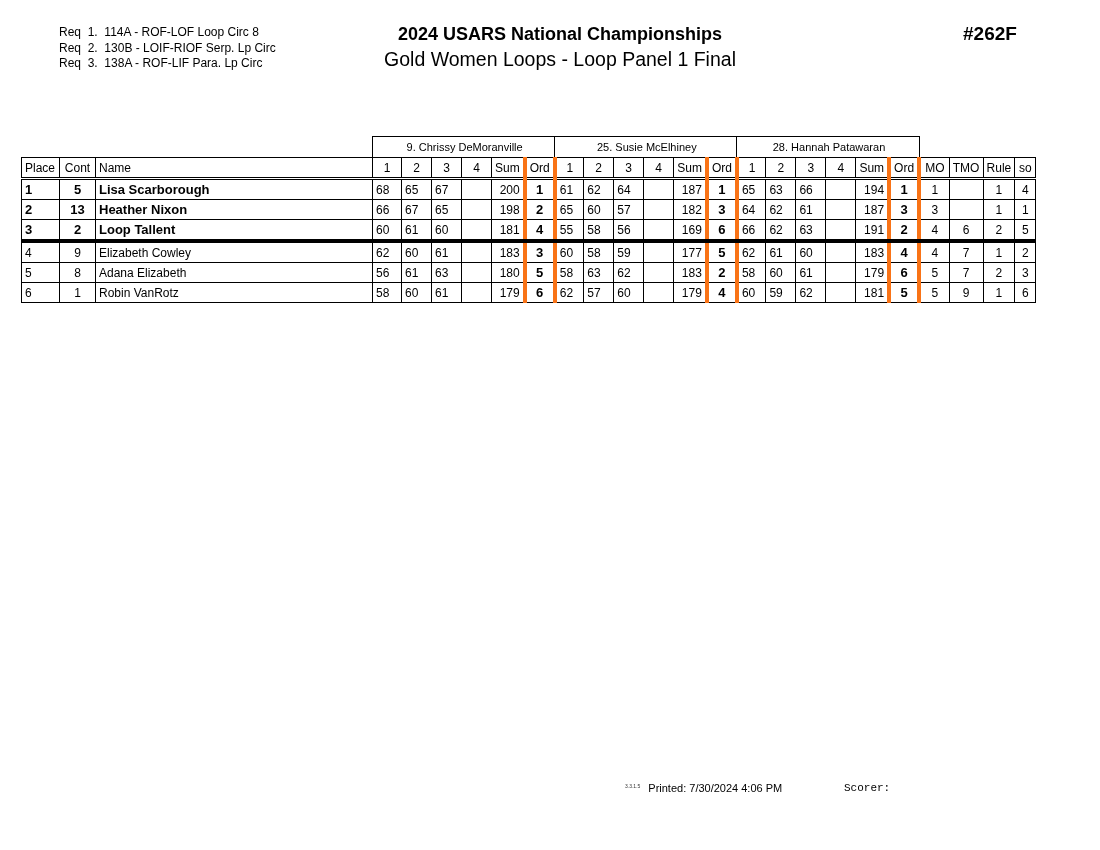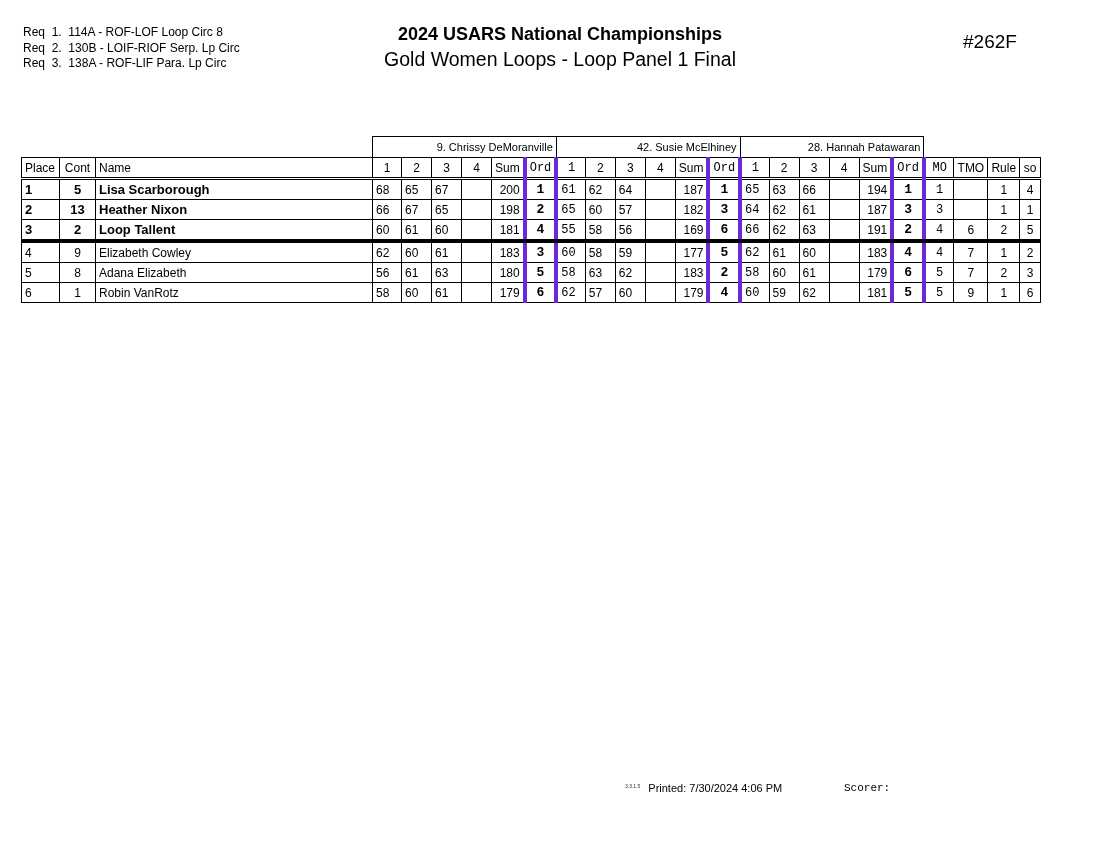--- a/index.html
+++ b/index.html
@@ -1,37 +1,37 @@
 <!DOCTYPE html>
 <html><head>
 <meta charset="utf-8">
 <style>
   html, body { margin: 0; padding: 0; background: #ffffff; }
   body { width: 1100px; height: 850px; position: relative; overflow: hidden;
          font-family: "Liberation Sans", sans-serif; color: #000; }
   .reqs { position: absolute; left: 23px; top: 25px; font-size: 12px; line-height: 15.5px; }
-  .reqs div { white-space: pre; }
+  .reqs div { white-space: pre; margin-left: 36px; }
   .hdr { position: absolute; left: 309px; width: 502px; top: 22px; text-align: center; }
   .hdr .t1 { font-size: 18px; font-weight: bold; line-height: 24px; }
   .hdr .t2 { font-size: 15px; line-height: 17px; white-space: pre; }
   .hdr .t3 { font-size: 19.5px; font-weight: normal; line-height: 26px; }
   .hdr .t4 { font-size: 17px; line-height: 22px; }
-  .evnum { position: absolute; left: 963px; top: 30px; font-size: 19px; font-weight: normal; line-height: 24px; }
+  .evnum { position: absolute; left: 963px; top: 22px; font-size: 19px; font-weight: bold; line-height: 24px; }
 
   table.res { position: absolute; left: 21px; top: 136px; border-collapse: collapse;
               font-size: 12px; table-layout: fixed; }
   table.res td { border: 1px solid #000; padding: 0 3px; height: 19px; line-height: 18px; white-space: nowrap; }
   table.res tr.judges td { height: 20px; }
   table.res td.blank { border: none; }
-  table.res td.jname { text-align: right; padding-left: 5px; font-size: 11px; }
+  table.res td.jname { text-align: center; padding-left: 5px; font-size: 11px; }
   table.res tr.colhdr td { text-align: center; border-bottom: 3px double #000; }
   table.res tr.colhdr td.l { text-align: left; }
   table.res td.c { text-align: center; }
   table.res td.r { text-align: right; }
-  table.res td.sep { border-left: 4px solid #6d28d9; font-family: Liberation Mono, monospace; }
+  table.res td.sep { border-left: 4px solid #f97316; }
   table.res td.ord { font-weight: bold; text-align: center; font-size: 13px; }
   table.res tr.bold td.nb { font-weight: bold; font-size: 13px; }
   table.res tr.cut td { border-bottom: 4px solid #000; }
   .foot { position: absolute; top: 782px; font-size: 11px; }
   .foot .ver { font-size: 5px; vertical-align: 4px; margin-right: 8px; color: #333; }
 </style>
 </head>
 <body>
 
 <div class="reqs">
@@ -71,21 +71,21 @@
       <col style="width:30px">
     <col style="width:30px">
       <col style="width:34px">
       <col style="width:30px">
       <col style="width:21px">
   </colgroup>
   <tbody id="tbody">
     <tr class="judges">
       <td class="blank" colspan="3"></td>
       <td class="jname" colspan="6">9.  Chrissy DeMoranville</td>
-      <td class="jname" colspan="6">42.  Susie McElhiney</td>
+      <td class="jname" colspan="6">25.  Susie McElhiney</td>
       <td class="jname" colspan="6">28.  Hannah Patawaran</td>
       <td class="blank" colspan="4"></td>
     </tr>
     <tr class="colhdr">
       <td class="l">Place</td>
       <td>Cont</td>
       <td class="l">Name</td>
       <td>1</td>
       <td>2</td>
       <td>3</td>

